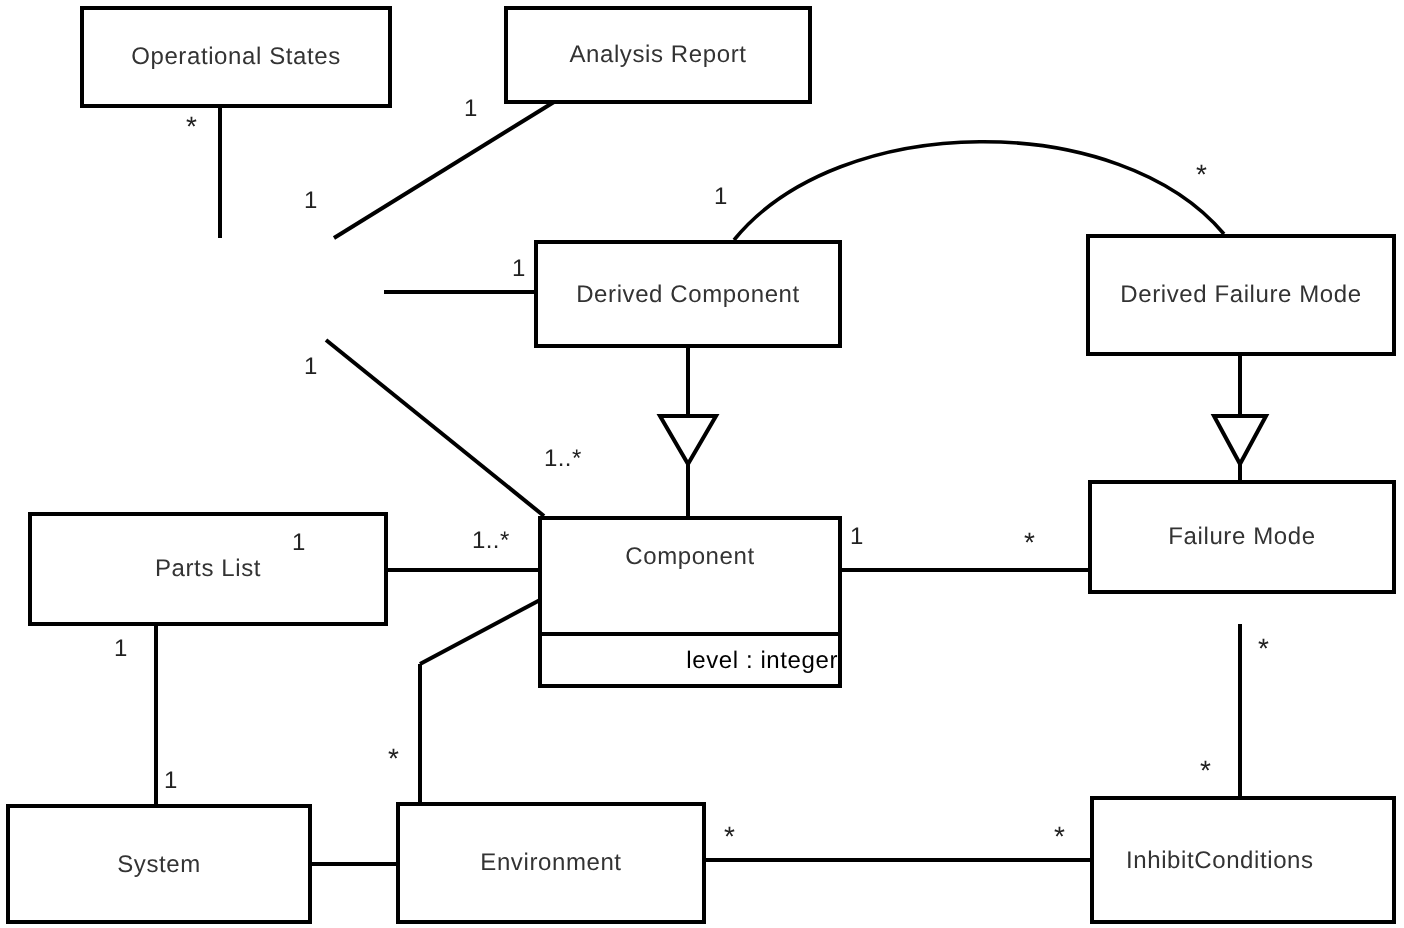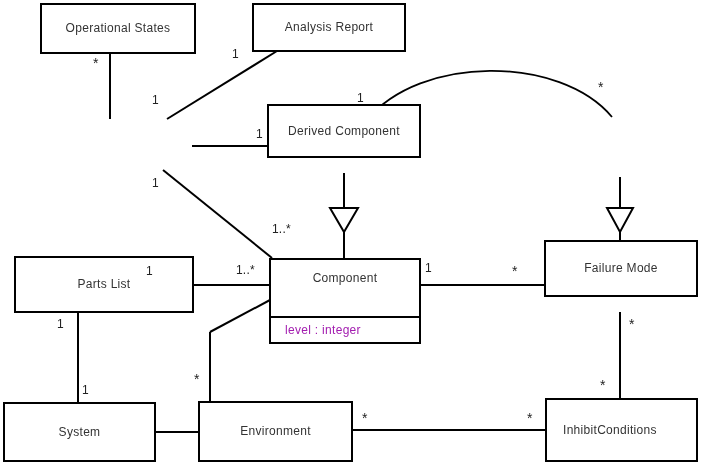--- a/index.html
+++ b/index.html
@@ -45,23 +45,23 @@
     padding: 0 4px;
   }
   .uml-name.left-align {
     justify-content: flex-start;
     text-align: left;
     padding-left: 16px;
   }
   .uml-attrs {
     border-top: 2px solid #000000;
     font-size: 12px;
-    color: #a21caf;
+    color: #000000;
     padding: 5px 0 5px 14px;
-    text-align: left;
+    text-align: right;
     letter-spacing: 0.3px;
   }
   .mult {
     position: absolute;
     font-size: 12px;
     color: #222222;
     white-space: nowrap;
     line-height: 1;
     letter-spacing: 0.2px;
   }
@@ -112,24 +112,27 @@
 
   <div class="uml-class" style="left:40px; top:3px; width:156px; height:51px;">
     <div class="uml-name">Operational States</div>
   </div>
 
   <div class="uml-class" style="left:252px; top:3px; width:154px; height:49px;">
     <div class="uml-name">Analysis Report</div>
   </div>
 
 
-  <div class="uml-class" style="left:267px; top:104px; width:154px; height:54px;">
+  <div class="uml-class" style="left:267px; top:120px; width:154px; height:54px;">
     <div class="uml-name">Derived Component</div>
   </div>
 
+  <div class="uml-class" style="left:543px; top:117px; width:155px; height:61px;">
+    <div class="uml-name">Derived Failure Mode</div>
+  </div>
 
   <div class="uml-class" style="left:14px; top:256px; width:180px; height:57px;">
     <div class="uml-name">Parts List</div>
   </div>
 
   <div class="uml-class" style="left:269px; top:258px; width:152px; height:86px;gap:20px;">
     <div class="uml-name">Component</div>
     <div class="uml-attrs">level : integer</div>
   </div>
 

